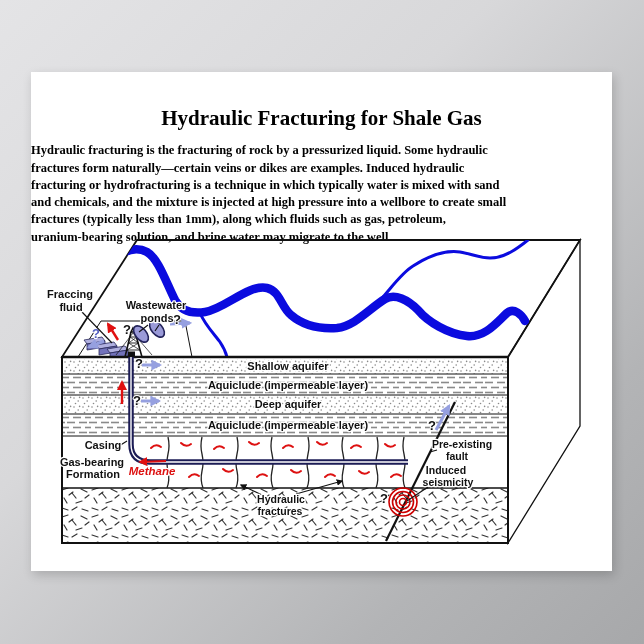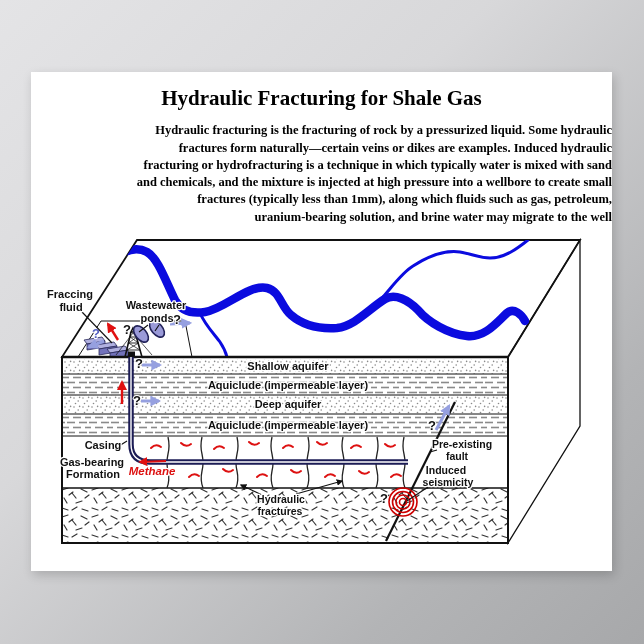--- a/index.html
+++ b/index.html
@@ -12,25 +12,25 @@
     --c-grass:#3eb44e; --c-pad:#b9e2b0; --c-river:#0b0bdf; --c-pond:#9a9ad8;
     --c-truck_top:#b0b0e0; --c-truck_front:#7272bb; --c-ink:#111111;
     --c-texture_gray:#8a8a8a; --c-red:#dd1111; --c-arrow_blue:#96a0e0;
     --c-well_casing:#1c1c55; --c-poster:#ffffff;
   }
   .poster{
     position:absolute;left:31px;top:72px;width:581px;height:499px;
     background:var(--c-poster);box-shadow:2px 4px 10px rgba(0,0,0,.18);
   }
   .title{
-    margin:0;padding-top:13px;text-align:center;color:#000;
+    margin:0;padding-top:33px;text-align:center;color:#000;
     font:bold 21px/1.25 "Liberation Serif",serif;
   }
   .intro{
-    margin:11px auto 0;text-align:right;color:#000;white-space:pre;
+    margin:11px auto 0;text-align:left;color:#000;white-space:pre;
     font:bold 12.5px/1.38 "Liberation Serif",serif;
   }
   .diagram-svg{position:absolute;left:0;top:0;}
   .lbl{
     font:bold 11px "Liberation Sans",sans-serif;fill:var(--c-ink);
     text-anchor:middle;paint-order:stroke;stroke:#fff;stroke-width:2.6px;
     stroke-linejoin:round;
   }
   .lbl-sm{font-size:10.5px;}
   .qm{

